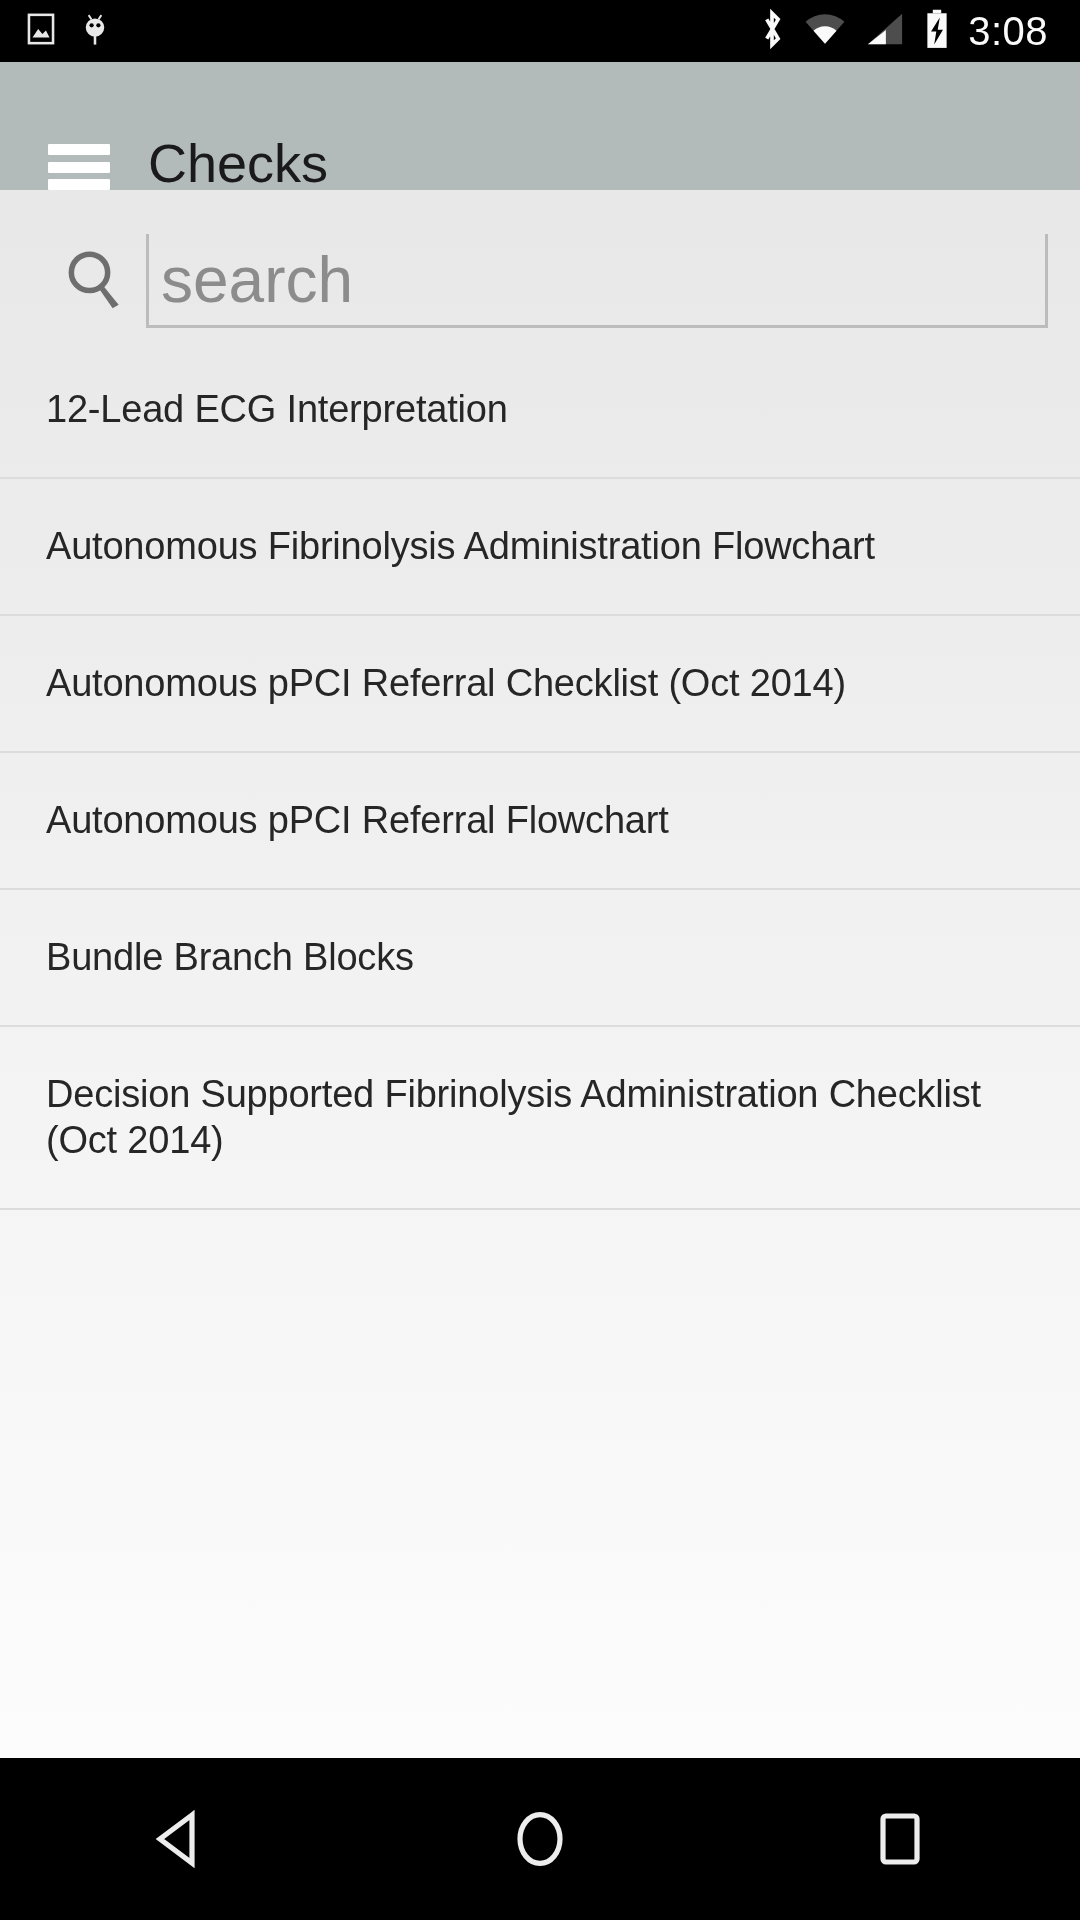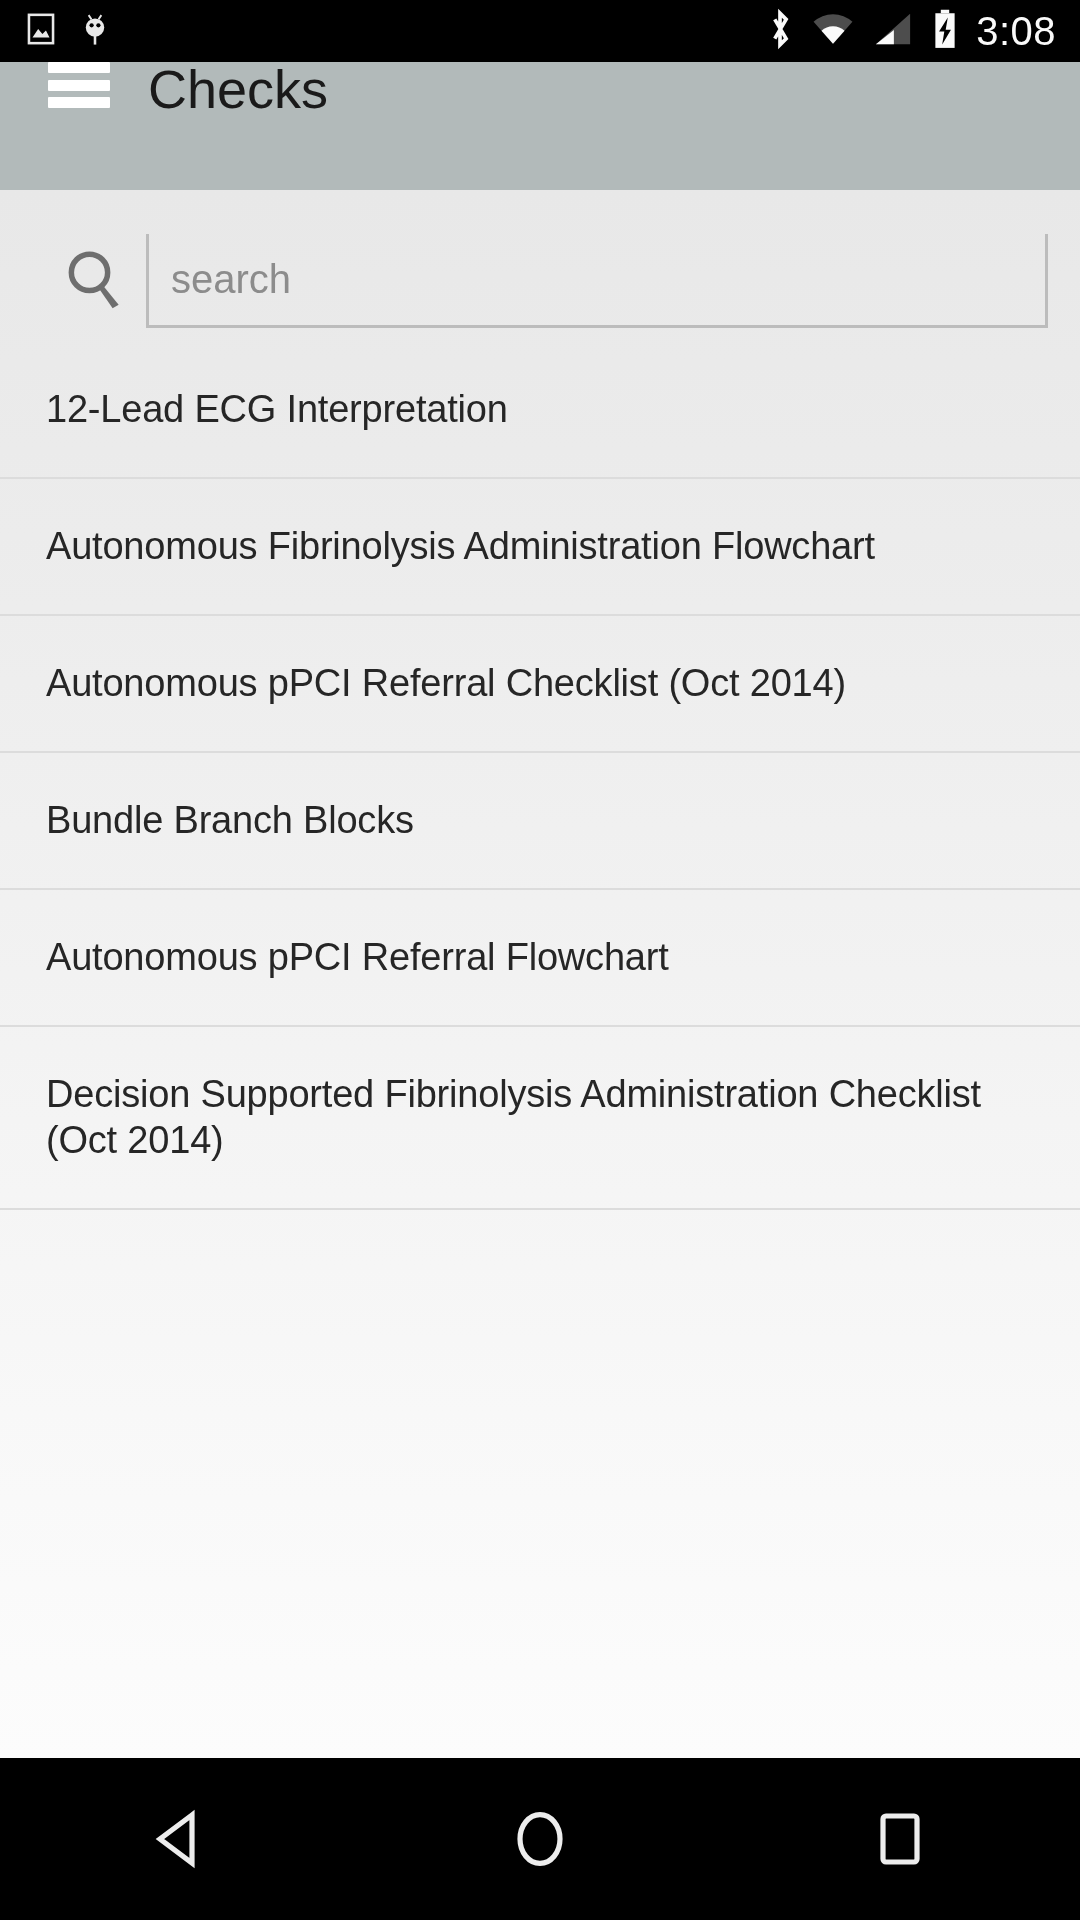--- a/index.html
+++ b/index.html
@@ -11,28 +11,28 @@
   }
   #screen { position:relative; width:1080px; height:1920px; overflow:hidden; }
 
   
   .statusbar {
     position:absolute; top:0; left:0; width:1080px; height:62px;
     background:#000000; color:#ffffff;
     display:flex; align-items:center;
   }
   .sb-left { display:flex; align-items:center; gap:20px; padding-left:24px; }
-  .sb-right { margin-left:auto; display:flex; align-items:center; gap:17px; padding-right:24px; }
+  .sb-right { margin-left:auto; display:flex; align-items:center; gap:17px; padding-right:32px; }
   .sb-clock { font-size:40px; color:#fafafa; letter-spacing:0.5px; line-height:1; }
 
   
   .toolbar {
     position:absolute; top:62px; left:0; width:1080px; height:128px;
     background:#b2baba;
-    display:flex; align-items:flex-start;
+    display:flex; align-items:flex-end;
   }
   .hamburger { width:62px; height:46px; margin-left:48px;
                display:flex; flex-direction:column; justify-content:space-between; }
   .hamburger span { display:block; height:11px; background:#ffffff; border-radius:1px; }
   .toolbar-title { margin-left:38px; font-size:54px; color:#1a1a1a; line-height:1; }
 
   
   .content {
     position:absolute; top:190px; left:0; width:1080px; height:1568px;
     background:linear-gradient(to bottom,#e8e8e8 0%,#ececec 22%,#f2f2f2 50%,#f8f8f8 78%,#fcfcfc 100%);
@@ -43,21 +43,21 @@
   .search-row { position:relative; height:152px; display:flex; align-items:flex-start; }
   .search-icon { position:absolute; left:62px; top:56px; }
   .search-field {
     position:absolute; left:146px; top:44px; width:902px; height:94px;
     border-bottom:3px solid #bcbcbc;
     border-left:3px solid #bcbcbc; border-right:3px solid #bcbcbc;
     border-top:none;
     display:flex; align-items:center;
   }
   .search-placeholder {
-    font-size:40px; color:#8c8c8c; padding-left:22px; line-height:1;
+    font-size:64px; color:#8c8c8c; padding-left:12px; line-height:1;
     background:transparent; border:none; outline:none; width:100%;
     font-family:"Liberation Sans", sans-serif;
   }
   .search-placeholder::placeholder { color:#8c8c8c; opacity:1; }
 
   
   .list { }
   .list-item {
     position:relative;
     padding:44px 46px 44px 46px;
@@ -157,24 +157,24 @@
       <div class="list-item">
         <span class="list-item-label">12-Lead ECG Interpretation</span>
       </div>
       <div class="list-item">
         <span class="list-item-label">Autonomous Fibrinolysis Administration Flowchart</span>
       </div>
       <div class="list-item">
         <span class="list-item-label">Autonomous pPCI Referral Checklist (Oct 2014)</span>
       </div>
       <div class="list-item">
-        <span class="list-item-label">Bundle Branch Blocks</span>
+        <span class="list-item-label">Autonomous pPCI Referral Flowchart</span>
       </div>
       <div class="list-item">
-        <span class="list-item-label">Autonomous pPCI Referral Flowchart</span>
+        <span class="list-item-label">Bundle Branch Blocks</span>
       </div>
       <div class="list-item">
         <span class="list-item-label">Decision Supported Fibrinolysis Administration Checklist (Oct 2014)</span>
       </div>
 
     </div>
   </div>
 
   <div class="navbar">
     <div class="nav-btn">

